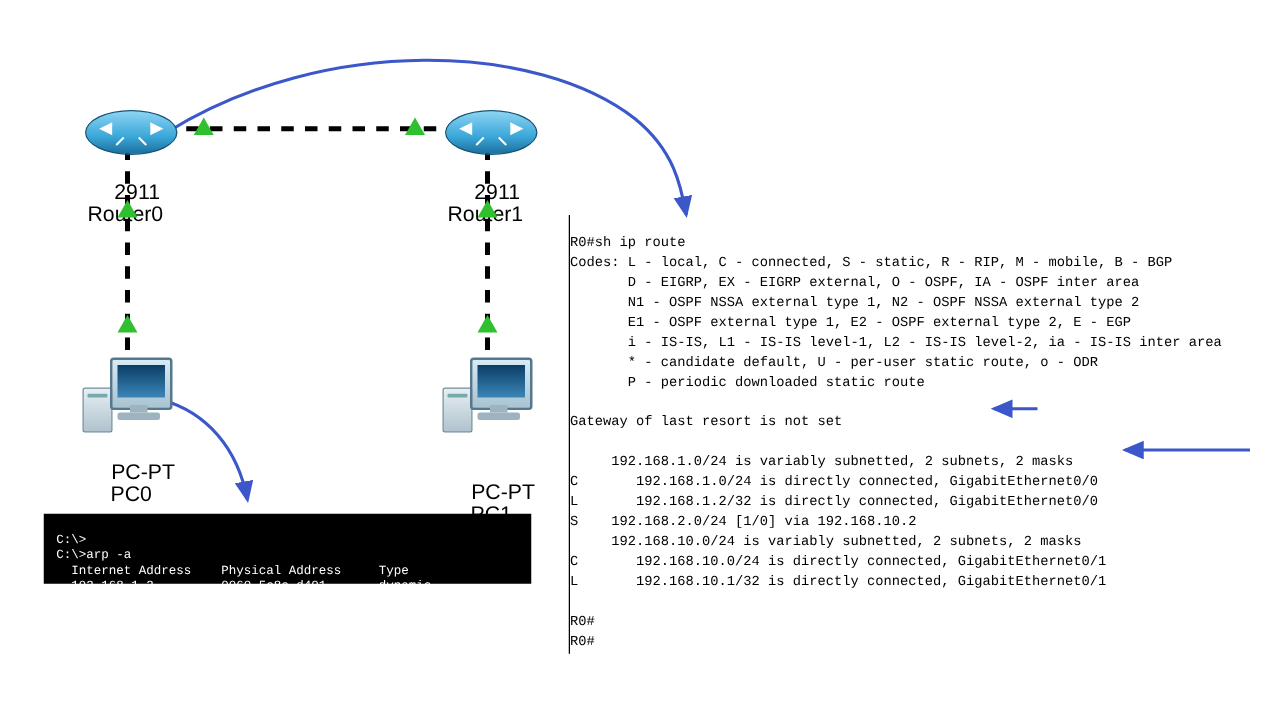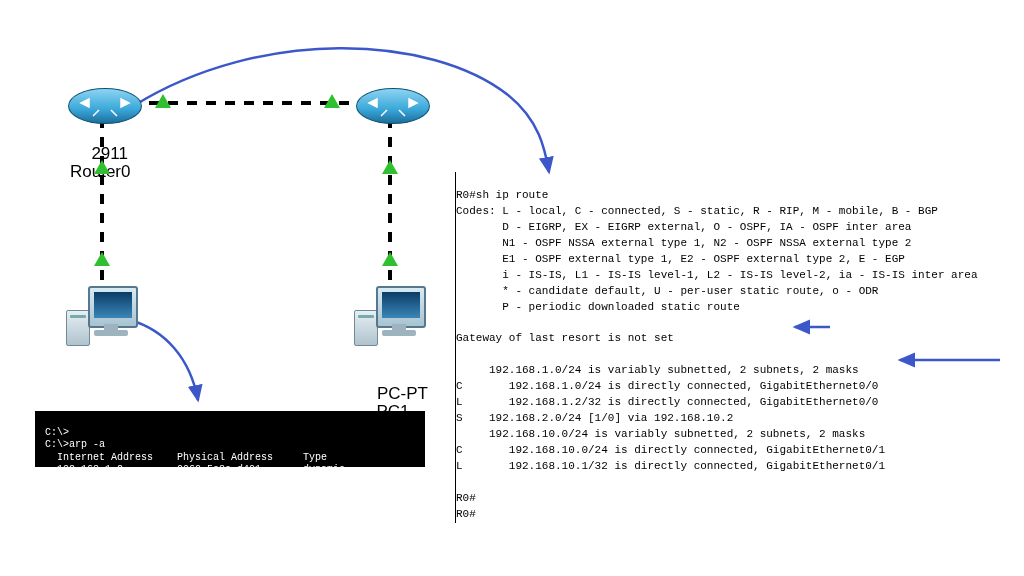--- a/index.html
+++ b/index.html
@@ -163,26 +163,34 @@
       <svg class="arrows" viewBox="0 0 72 34">
         <g stroke="#fff" stroke-width="1.5" fill="#fff">
           <path d="M20 10 l-8 4 l8 4 Z"></path>
           <path d="M52 10 l8 4 l-8 4 Z"></path>
           <path d="M30 21 l-6 6"></path>
             <path d="M42 21 l6 6"></path>
         </g>
       </svg>
     </div>
   </div>
+  <div class="label" style="left:358px; top:126px;">
+    <span>2911</span>
+<span>Router1</span>
+  </div>
 
   <div class="pc" style="left:66px; top:286px;">
     <div class="box"></div>
       <div class="mon"></div>
       <div class="stand"></div>
       <div class="base"></div>
+  </div>
+  <div class="label" style="left:70px; top:350px;">
+    <span>PC-PT</span>
+<span>PC0</span>
   </div>
 
   <div class="pc" style="left:354px; top:286px;">
     <div class="box"></div>
       <div class="mon"></div>
       <div class="stand"></div>
       <div class="base"></div>
   </div>
   <div class="label" style="left:358px; top:366px;">
     <span>PC-PT</span>

